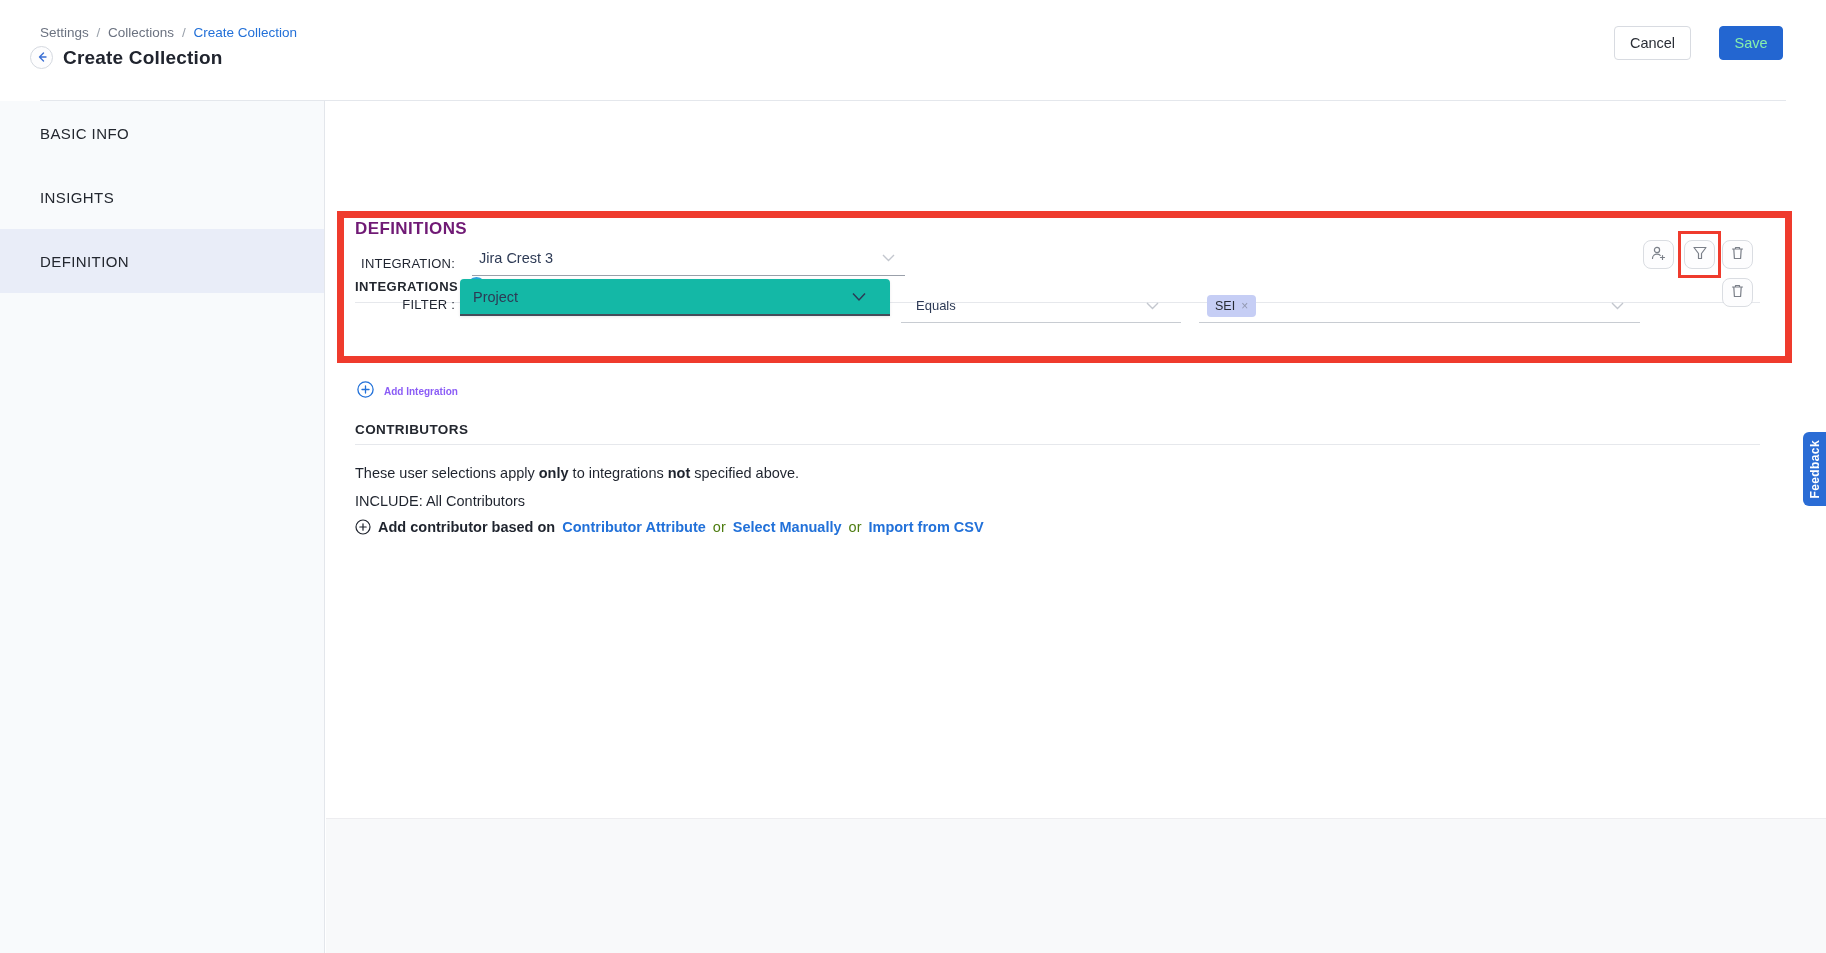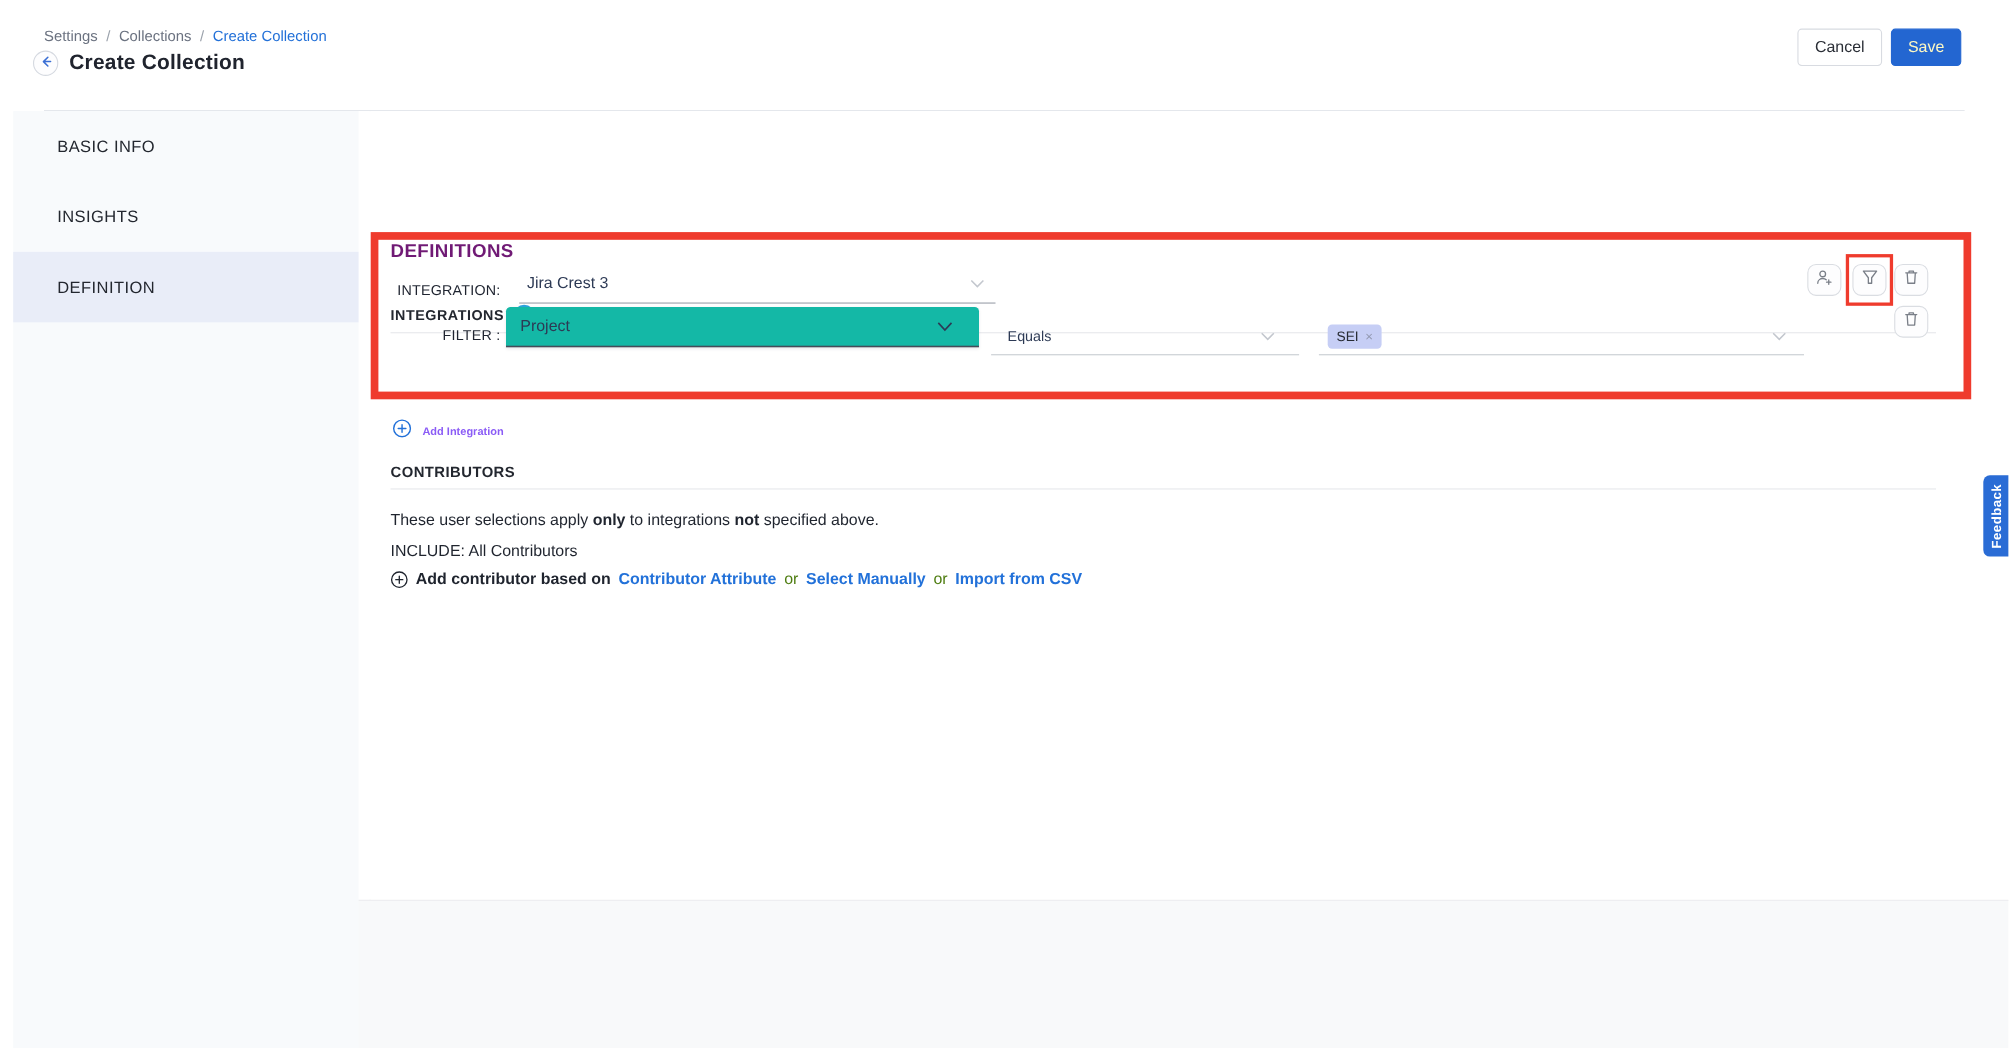--- a/index.html
+++ b/index.html
@@ -10,28 +10,28 @@
   .header { position:absolute; left:0; top:0; width:1826px; height:101px; background:#ffffff; }
   .header-divider { position:absolute; left:40px; right:40px; top:100px; height:1px; background:#e4e7ec; }
   .breadcrumb { position:absolute; left:40px; top:25px; font-size:13.5px; color:#6b7280; }
   .breadcrumb .crumb { color:#6b7280; cursor:pointer; }
   .breadcrumb .sep { color:#9aa1ab; padding:0 4px; }
   .breadcrumb .current { color:#2270d8; cursor:pointer; }
   .title-row { position:absolute; left:30px; top:46px; display:flex; align-items:center; gap:10px; }
   .back-btn { width:23px; height:23px; border-radius:50%; border:1px solid #d5d9e0; background:#fdfdfe;
               display:flex; align-items:center; justify-content:center; cursor:pointer; }
   .page-title { font-size:19px; font-weight:bold; color:#20242e; letter-spacing:0.2px; }
-  .header-actions { position:absolute; right:43px; top:26px; display:flex; gap:8px; }
+  .header-actions { position:absolute; right:43px; top:26px; display:flex; gap:28px; }
   .btn { height:34px; border-radius:4px; font-size:14.5px; display:flex; align-items:center; justify-content:center;
          cursor:pointer; font-family:"Liberation Sans", sans-serif; }
   .btn-cancel { width:77px; background:#ffffff; border:1px solid #d8dbe1; color:#2a2e36; }
-  .btn-save { width:64px; background:#2366d1; border:1px solid #2366d1; color:#fef9c3; }
-
-  
-  .sidebar { position:absolute; left:12px; top:101px; width:325px; height:852px; background:#f8fafc; border-right:1px solid #e3e6eb; }
+  .btn-save { width:64px; background:#2366d1; border:1px solid #2366d1; color:#86efac; }
+
+  
+  .sidebar { position:absolute; left:0; top:101px; width:325px; height:852px; background:#f8fafc; border-right:1px solid #e3e6eb; }
   .side-item { height:64px; display:flex; align-items:center; padding-left:40px; font-size:15px; color:#23272f;
                letter-spacing:0.4px; cursor:pointer; }
   .side-item.selected { background:#e9edf8; }
 
   
   .main { position:absolute; left:326px; top:101px; width:1500px; height:717px; background:#ffffff; }
   .main-bottom { position:absolute; left:326px; top:818px; width:1500px; height:135px; background:#f8f9fa; border-top:1px solid #ededf0; }
 
   .section-title { position:absolute; left:29px; top:118px; font-size:17px; font-weight:bold; color:#701a75; letter-spacing:0.4px; }
   .integrations-row { position:absolute; left:29px; top:176px; display:flex; align-items:center; gap:9px; }

